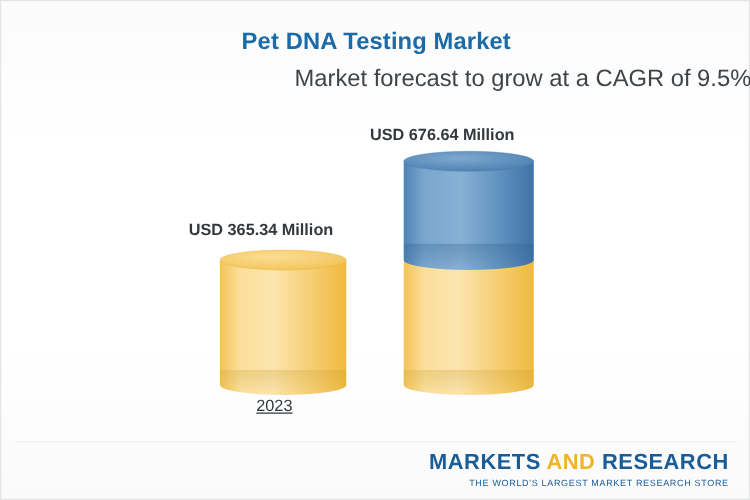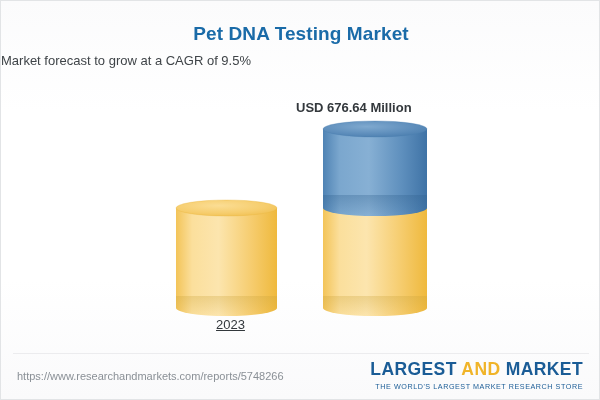--- a/index.html
+++ b/index.html
@@ -13,38 +13,38 @@
     border:1px solid #e2e4e6;
     background:linear-gradient(180deg,#fbfbfc 0%,#ffffff 28%,#ffffff 70%,#fafafb 100%);
   }
 
   
   #title{
     position:absolute;left:0;top:22px;width:600px;text-align:center;
     font-size:19px;font-weight:bold;color:#1a6ba8;letter-spacing:.1px;
   }
   #subtitle{
-    position:absolute;left:0;top:52px;width:600px;text-align:left;
-    font-size:13px;color:#3f4448;
+    position:absolute;left:0;top:52px;width:600px;text-align:right;
+    font-size:19px;color:#3f4448;
   }
 
   
   #plot{position:absolute;left:0;top:0;width:600px;height:350px;}
 
   .vlabel{
     position:absolute;text-align:left;font-size:13px;font-weight:bold;
     color:#33383c;white-space:nowrap;
   }
   #vlabel-2023{left:150px;top:175px;width:160px;}
   #vlabel-2030{left:295px;top:99px;width:160px;}
 
   .xlabel{
     position:absolute;text-align:center;font-size:13px;color:#33383c;
   }
-  #xlabel-2023{left:179px;top:316px;width:101px;text-decoration:underline;}
+  #xlabel-2023{left:168px;top:316px;width:101px;text-decoration:underline;}
   #xlabel-2030{left:322px;top:316px;width:104px;}
 
   .cyl{position:absolute;}
   .cyl svg{display:block;overflow:visible;}
 
   
   #footer-rule{
     position:absolute;left:12px;top:352px;width:576px;height:1px;
     background:#ececee;
   }
@@ -147,28 +147,28 @@
 
         <path d="M0,8 L0,87 A52,8 0 0 0 104,87 L104,8 Z" fill="url(#blueBody30)"></path>
 
         <path d="M0,74 L0,87 A52,8 0 0 0 104,87 L104,74 Z" fill="url(#blueShadow30)"></path>
 
         <ellipse cx="52" cy="8" rx="52" ry="8" fill="url(#blueCap30)"></ellipse>
         <ellipse cx="52" cy="8" rx="52" ry="8" fill="none" stroke="#4a7fae" stroke-width="0.6" stroke-opacity="0.55"></ellipse>
       </svg>
     </div>
 
+    <div class="vlabel" id="vlabel-2023">USD 365.34 Million</div>
     <div class="vlabel" id="vlabel-2030">USD 676.64 Million</div>
 
     <div class="xlabel" id="xlabel-2023">2023</div>
 
   </div>
 
   <div id="footer-rule"></div>
 
-  <a id="footer-url" href="#" style="text-decoration:none;">https://www.researchandmarkets.com/reports/5748266</a>
 
   <div id="logo">
-    <div id="logo-main"><span>LARGEST </span><span id="logo-and">AND</span><span> MARKET</span></div>
+    <div id="logo-main"><span>MARKETS </span><span id="logo-and">AND</span><span> RESEARCH</span></div>
     <div id="logo-tag">THE WORLD'S LARGEST MARKET RESEARCH STORE</div>
   </div>
 
 </div>
 
 </body></html>

